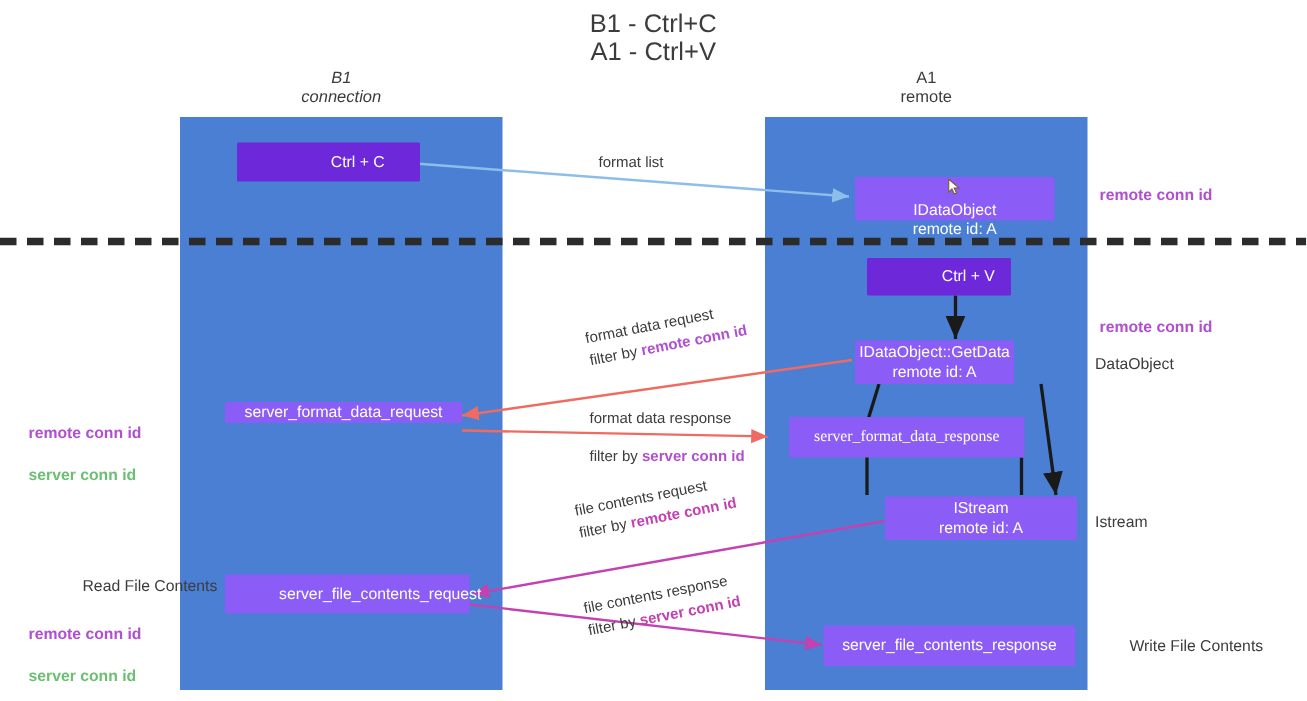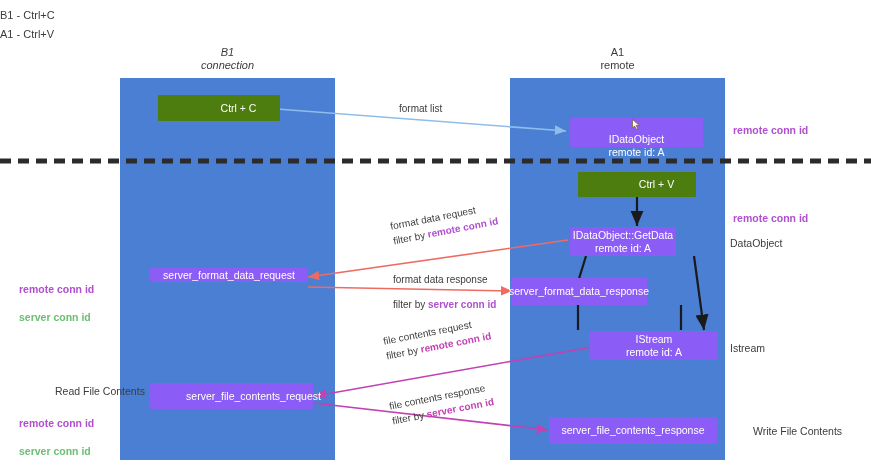--- a/index.html
+++ b/index.html
@@ -25,21 +25,22 @@
     position: absolute;
     background: #4a7fd4;
   }
   .lane-b1 { left: 120px; top: 78px; width: 215px; height: 382px; }
   .lane-a1 { left: 510px; top: 78px; width: 215px; height: 382px; }
 
   .title {
     position: absolute;
     left: 0; top: 6px;
     width: 871px;
-    font-size: 11px;
+    text-align: center;
+    font-size: 17px;
     color: #3c3c3c;
     line-height: 19px;
     white-space: pre-line;
   }
   .colhead {
     position: absolute;
     text-align: center;
     font-size: 11px;
     color: #3c3c3c;
     line-height: 13px;
@@ -57,21 +58,21 @@
     justify-content: center;
     text-align: center;
     color: #ffffff;
     font-size: 10.5px;
     line-height: 13px;
     border-radius: 1px;
     white-space: pre-line;
     padding: 0 4px;
   }
   .node.orange { background: #8b5cf6; }
-  .node.green  { background: #4d7c0f; padding-left: 43px; }
+  .node.green  { background: #6d28d9; padding-left: 43px; }
 
   .edge-label {
     position: absolute;
     font-size: 10px;
     color: #3c3c3c;
     line-height: 15px;
     white-space: nowrap;
   }
   .edge-label .hl-purple { color: #b04fd0; font-weight: bold; }
   .edge-label .hl-magenta { color: #c341b0; font-weight: bold; }
@@ -156,26 +157,26 @@
 
   <div class="node orange" style="left:570px;top:118px;width:133px;height:29px;">
     <span class="cursor-icon">
       <svg width="9" height="11" viewBox="0 0 9 11">
           <path d="M0.5,0.5 L0.5,9 L2.6,6.9 L4.2,10.3 L5.7,9.6 L4.1,6.4 L7.2,6.3 z" fill="#ffffff" stroke="#7a5a20" stroke-width="0.7"></path>
         </svg>
     </span><span>IDataObject
 remote id: A</span>
   </div>
 
-  <div class="node green" style="left:578px;top:172px;width:118px;height:25px;">Ctrl + V</div>
+  <div class="node green" style="left:578px;top:172px;width:96px;height:25px;">Ctrl + V</div>
 
   <div class="node orange" style="left:570px;top:227px;width:106px;height:29px;">IDataObject::GetData
 remote id: A</div>
 
-  <div class="node orange" style="left:511px;top:278px;width:136px;height:27px;">server_format_data_response</div>
+  <div class="node orange" style="left:526px;top:278px;width:157px;height:27px;font-family:Liberation Serif, serif;">server_format_data_response</div>
 
   <div class="node orange" style="left:590px;top:331px;width:128px;height:29px;">IStream
 remote id: A</div>
 
   <div class="node orange" style="left:549px;top:417px;width:168px;height:27px;">server_file_contents_response</div>
 
   <div class="edge-label" style="left:399px;top:101px;">format list</div>
 
   <div class="edge-label rot-b" style="left:389px;top:219px;">
     <div>format data request</div>

